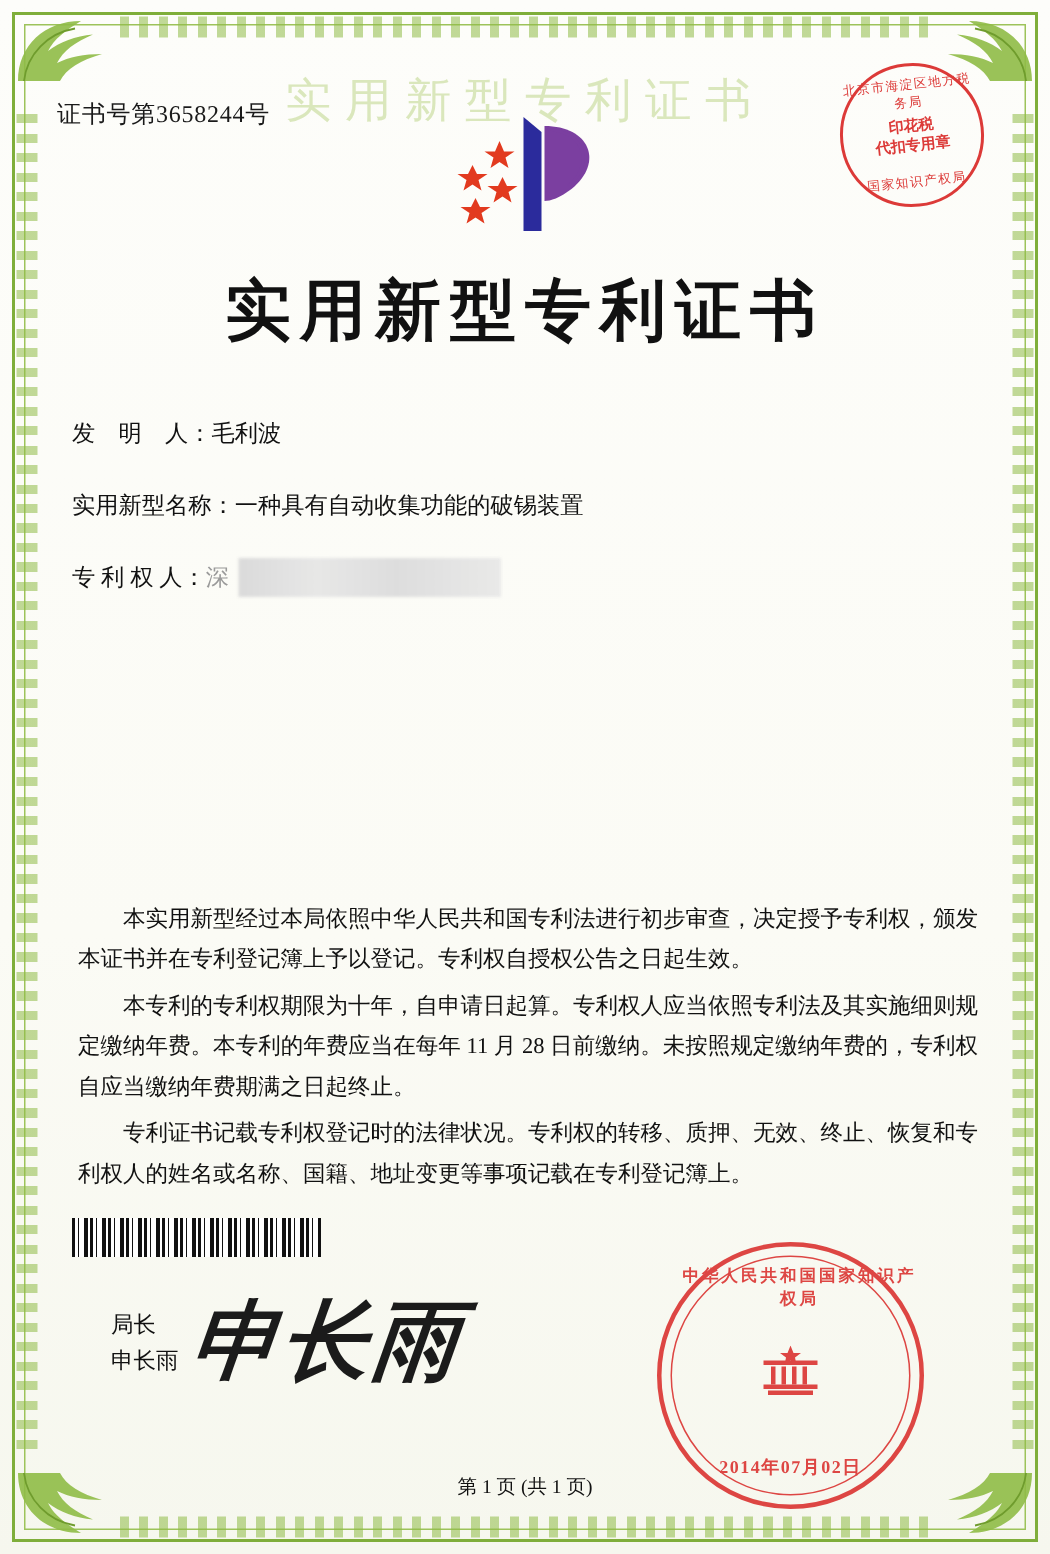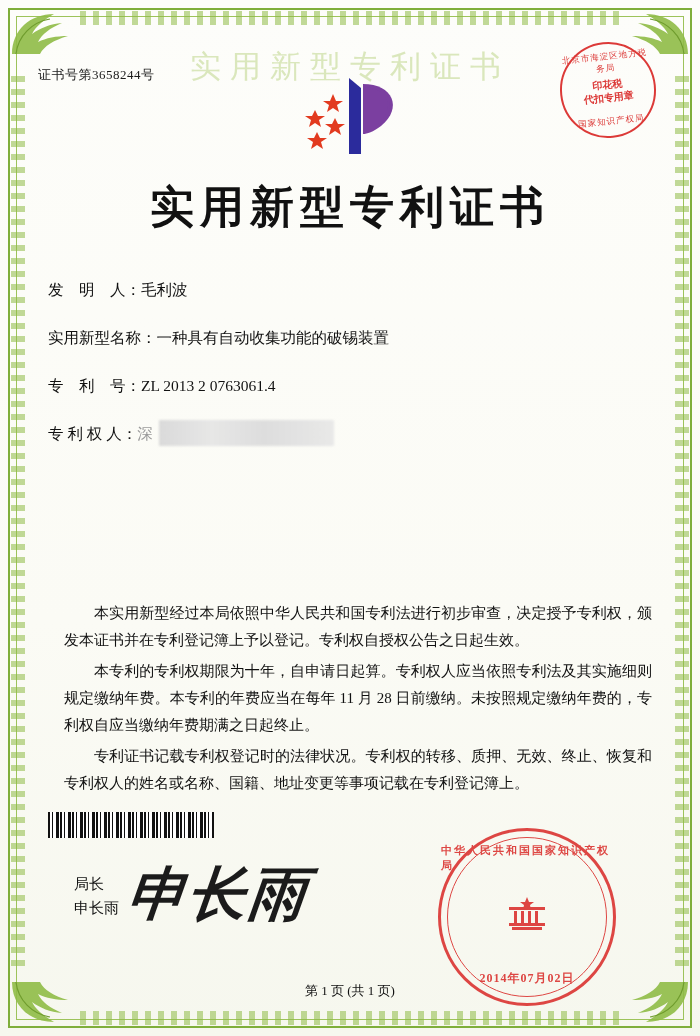--- a/index.html
+++ b/index.html
@@ -60,21 +60,21 @@
     font-size:31px;
     letter-spacing:9px;
     color:#cfe0a8;
     opacity:.75;
     user-select:none;
   }
 
   
   .cert-no{
     position:absolute;left:38px;top:66px;
-    font-size:13px;color:#1a1a1a;
+    font-size:16px;color:#1a1a1a;
     letter-spacing:.5px;
   }
 
   
   .logo{
     position:absolute;left:50%;top:74px;transform:translateX(-50%);
     width:146px;height:88px;
   }
 
   
@@ -139,21 +139,21 @@
     filter:blur(1.2px);
     opacity:.95;
   }
 
   
   .body-text{
     position:absolute;left:48px;right:48px;top:600px;
     font-size:15px;line-height:27px;color:#111;
     text-align:justify;
   }
-  .body-text p{margin:0 0 4px 16px;text-indent:2em;}
+  .body-text p{margin:0 0 4px 4px;text-indent:2em;}
 
   
   .barcode{
     position:absolute;left:48px;top:812px;
     width:166px;height:26px;
     background:repeating-linear-gradient(90deg,
       #111 0 2px, #fff 2px 4px, #111 4px 5px, #fff 5px 8px,
       #111 8px 11px, #fff 11px 12px);
   }
 
@@ -179,21 +179,21 @@
     width:172px;height:172px;border-radius:50%;
     border:3px solid #d8201e;
     opacity:.82;
     color:#d8201e;
   }
   .seal-main .ring{
     position:absolute;left:6px;top:6px;right:6px;right:6px;bottom:6px;
     border:1px solid #d8201e;border-radius:50%;
   }
   .seal-arc-top{
-    position:absolute;left:0;right:0;top:12px;
+    position:absolute;left:12px;right:0;top:12px;text-align:center;
     font-size:11px;letter-spacing:2px;font-weight:bold;font-family:Liberation Mono, monospace;
   }
   .seal-arc-bot{
     position:absolute;left:0;right:0;bottom:16px;text-align:center;
     font-size:12px;letter-spacing:1px;font-weight:bold;
   }
   .seal-emblem{
     position:absolute;left:50%;top:52%;transform:translate(-50%,-50%);
     width:56px;height:46px;
   }
@@ -271,23 +271,20 @@
   </div>
 
   <div class="main-title">实用新型专利证书</div>
 
   <div class="fields">
     <div class="field">
       <span class="lab">发　明　人：</span><span class="val">毛利波</span>
     </div>
     <div class="field">
       <span class="lab">实用新型名称：</span><span class="val">一种具有自动收集功能的破锡装置</span>
-    </div>
-    <div class="field">
-      <span class="lab">专　利　号：</span><span class="val">ZL 2013 2 0763061.4</span>
     </div>
     <div class="field">
       <span class="lab">专 利 权 人：</span><span class="redacted"><span>深</span><span class="blur"></span></span>
     </div>
   </div>
 
   <div class="body-text">
     <p>本实用新型经过本局依照中华人民共和国专利法进行初步审查，决定授予专利权，颁发本证书并在专利登记簿上予以登记。专利权自授权公告之日起生效。</p>
     <p>本专利的专利权期限为十年，自申请日起算。专利权人应当依照专利法及其实施细则规定缴纳年费。本专利的年费应当在每年 11 月 28 日前缴纳。未按照规定缴纳年费的，专利权自应当缴纳年费期满之日起终止。</p>
     <p>专利证书记载专利权登记时的法律状况。专利权的转移、质押、无效、终止、恢复和专利权人的姓名或名称、国籍、地址变更等事项记载在专利登记簿上。</p>

